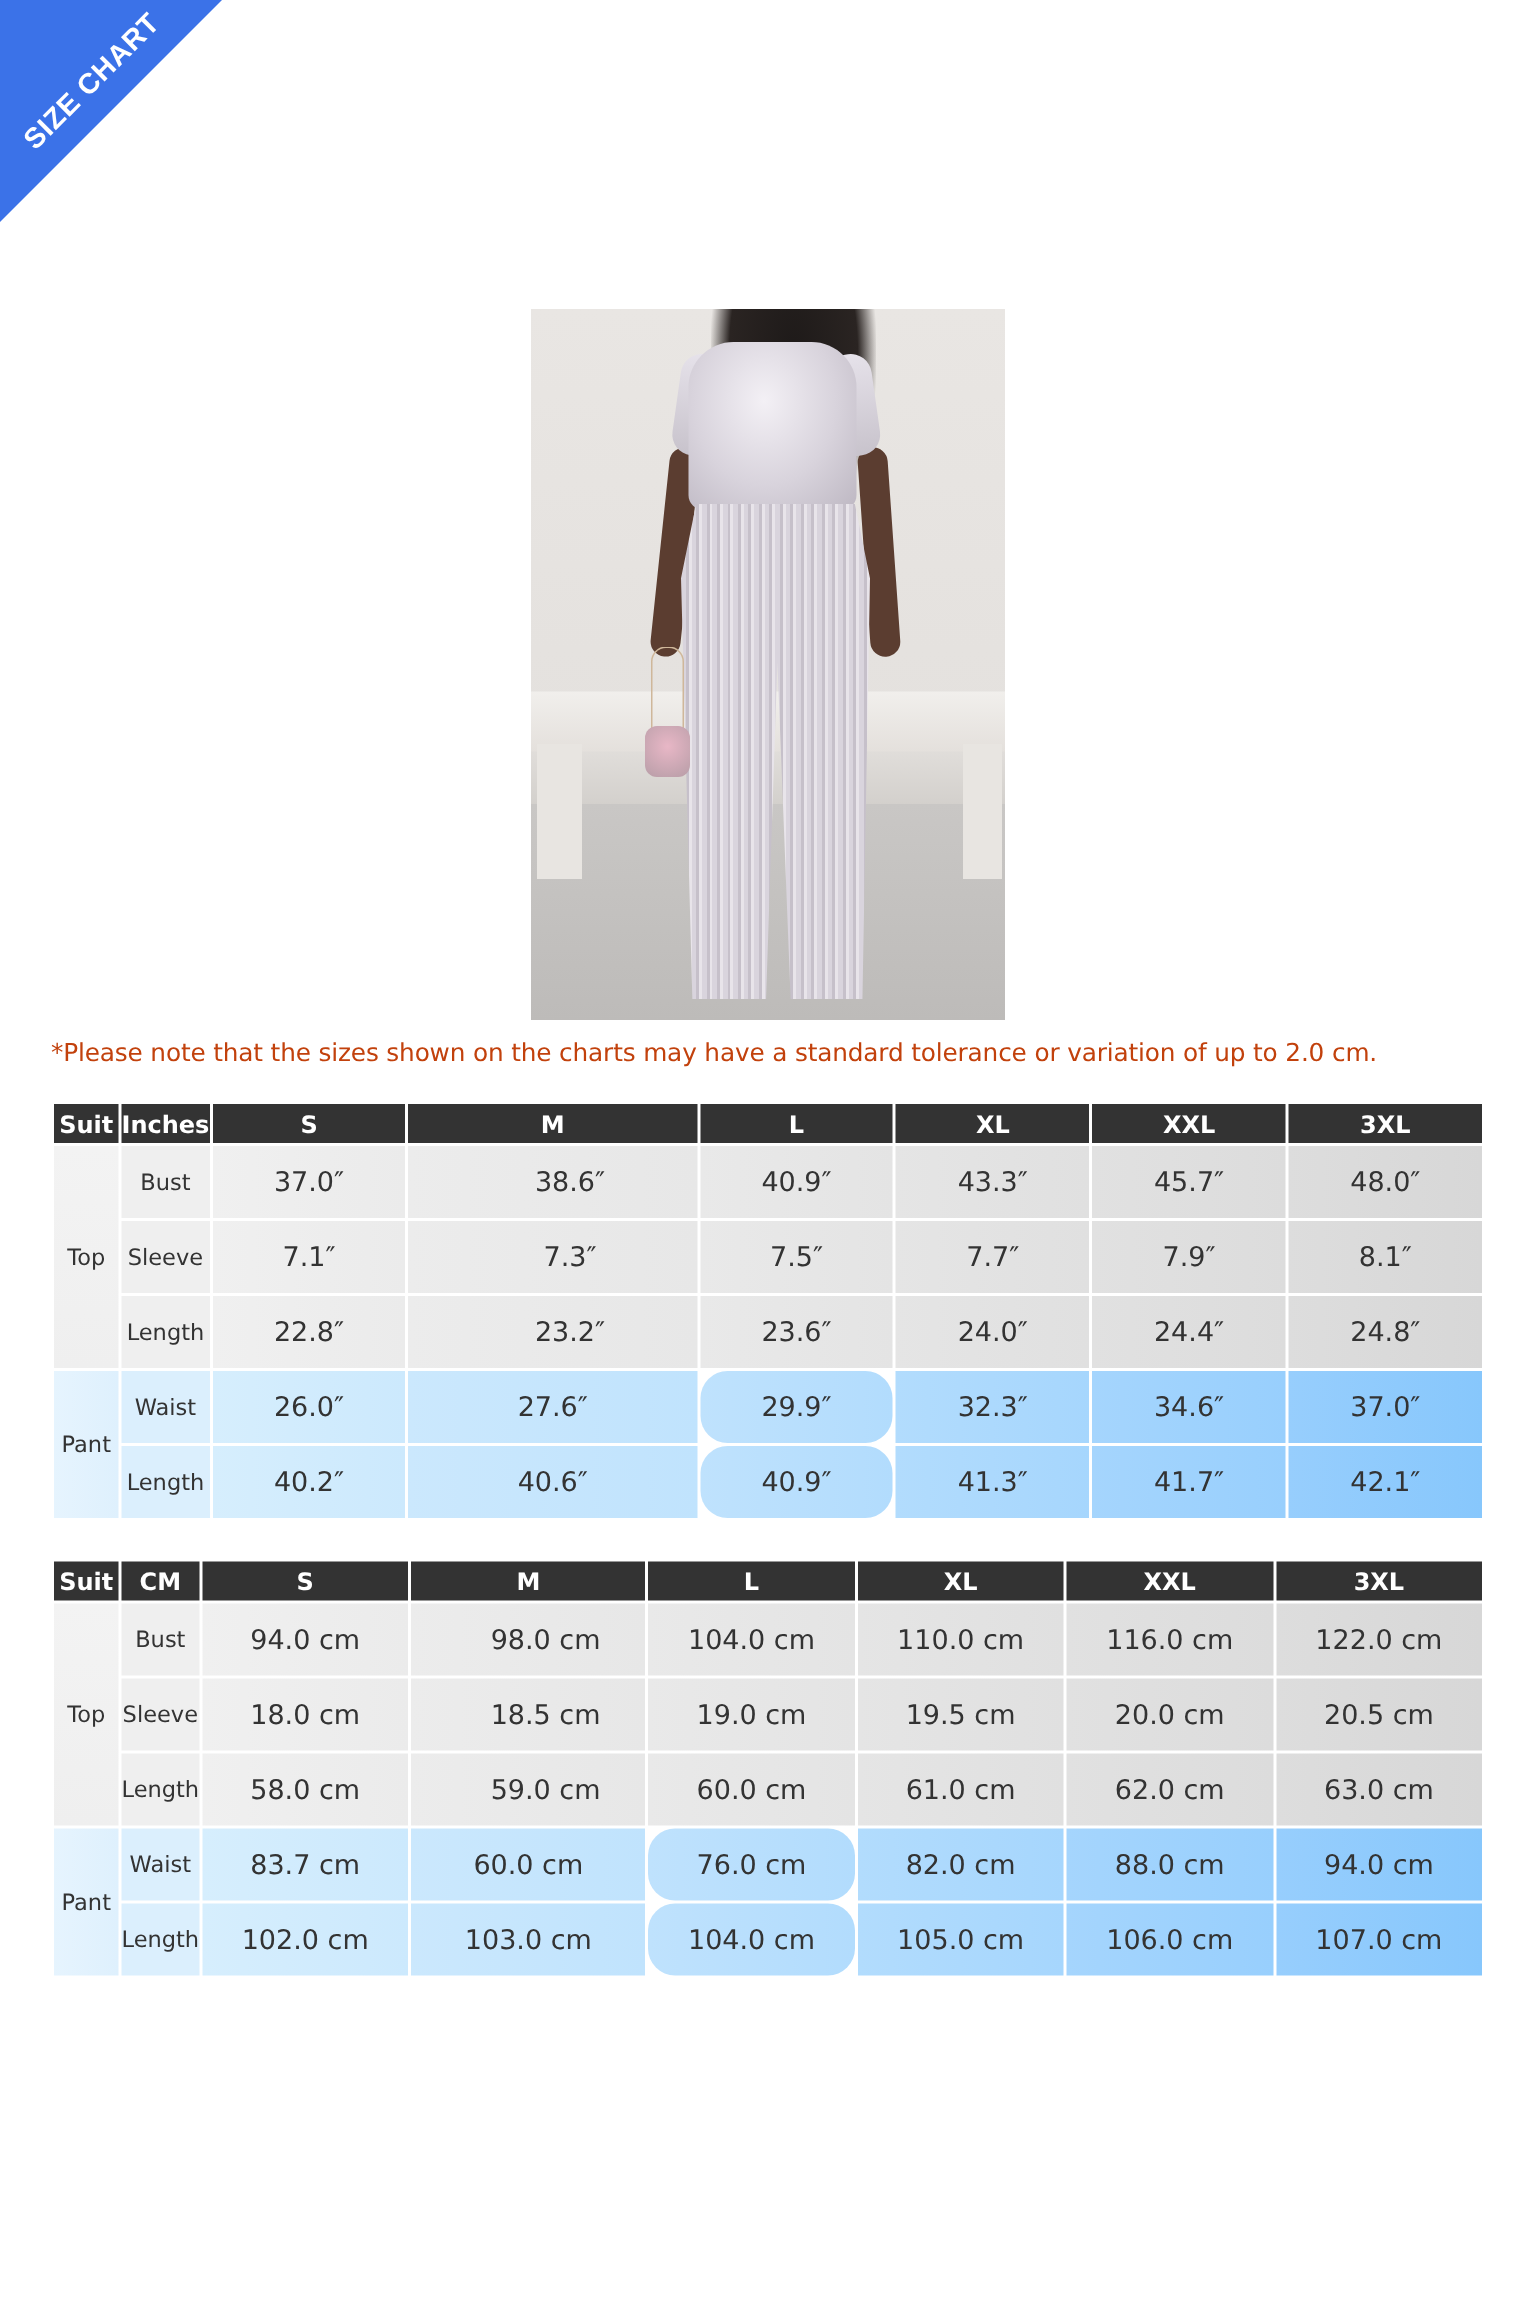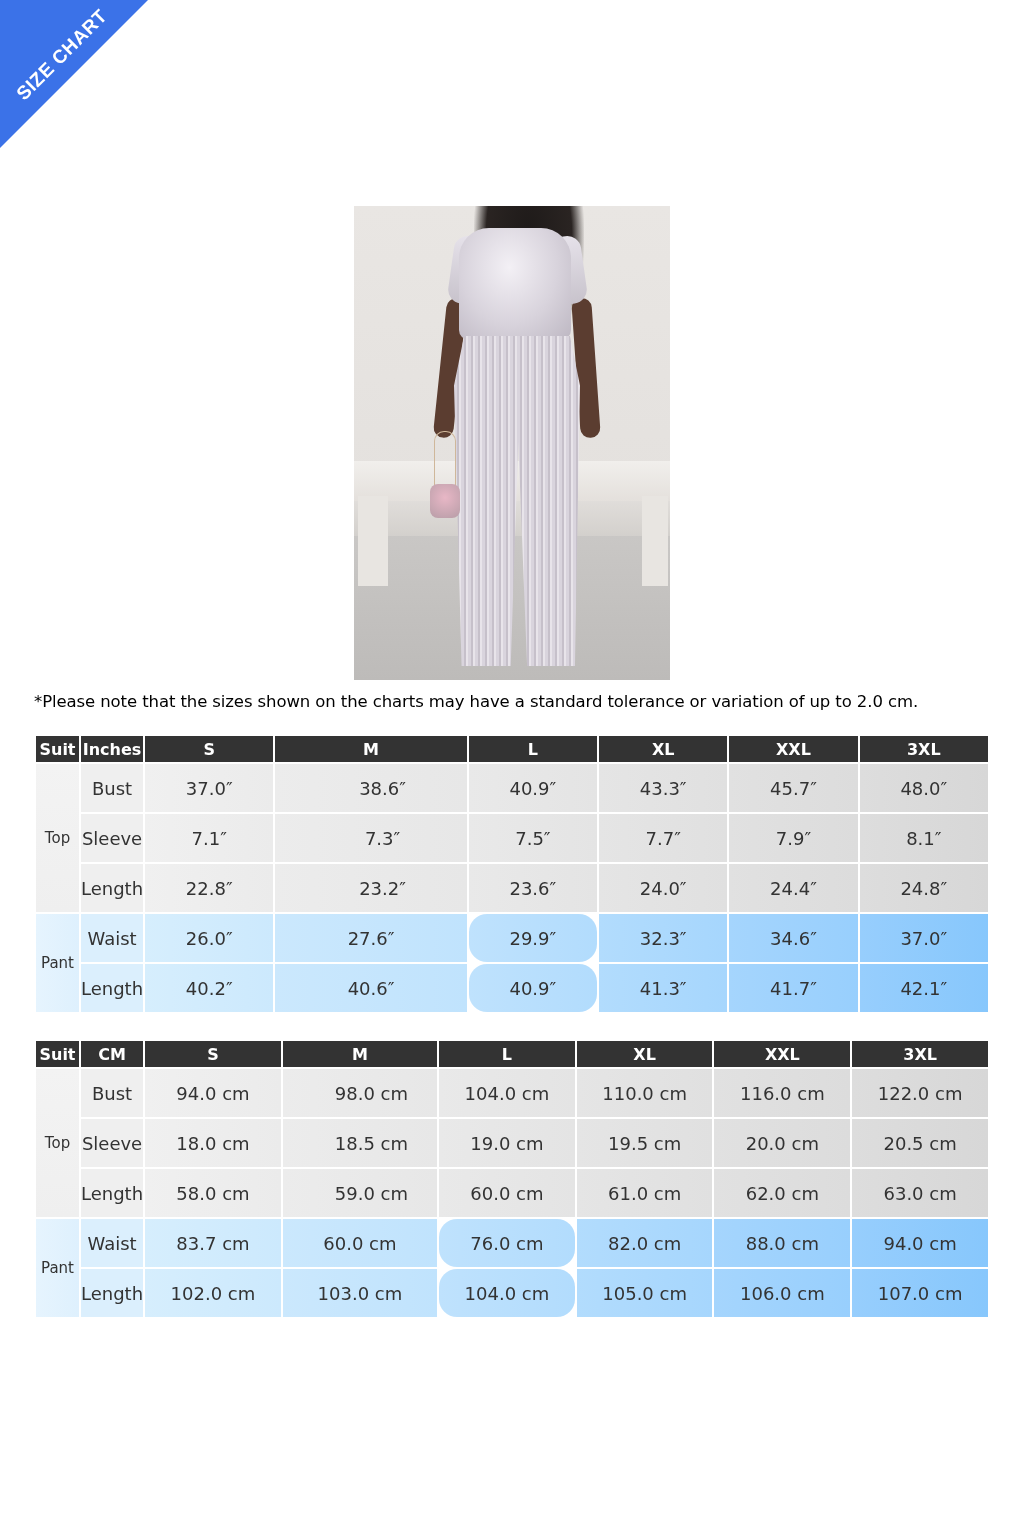--- a/index.html
+++ b/index.html
@@ -37,30 +37,30 @@
     background: #5b3d30; transform: rotate(-4deg); }
   .photo .pants { position: absolute; left: 100px; top: 130px; width: 126px; height: 330px;
     clip-path: polygon(8% 0, 92% 0, 100% 15%, 96% 100%, 58% 100%, 51% 32%, 45% 100%, 6% 100%, 0 15%);
     background: repeating-linear-gradient(90deg, #d9d4dd 0 3px, #c6c0ca 3px 5px, #e8e4ea 5px 7px); }
   .photo .bag { position: absolute; left: 76px; top: 278px; width: 30px; height: 34px; border-radius: 8px;
     background: radial-gradient(circle at 50% 40%, #e8b7c6, #b79da7); }
   .photo .bag-strap { position: absolute; left: 80px; top: 225px; width: 22px; height: 56px;
     border: 1px solid #cfb79a; border-bottom: none; border-radius: 10px 10px 0 0; }
 
   
-  .note { position: absolute; left: 34px; top: 692px; font-size: 16.5px; color: #000000;
+  .note { position: absolute; left: 34px; top: 692px; font-size: 16.5px; color: #c2410c;
     font-family: "DejaVu Sans", sans-serif; white-space: nowrap; letter-spacing: -0.1px; }
 
   
   .size-table { position: absolute; left: 34px; width: 956px; border-collapse: separate; border-spacing: 2px; }
   .size-table th { background: #333333; color: #fff; font-weight: bold; font-size: 16px; height: 26px;
     text-align: center; font-family: "DejaVu Sans", sans-serif; }
   .size-table td { text-align: center; height: 48px; font-size: 18px; color: #333; font-family: "DejaVu Sans", sans-serif; }
   .size-table td.group { font-size: 15px; width: 43px; }
-  .size-table td.measure { font-size: 18px; width: 40px; margin-top: 24px; }
+  .size-table td.measure { font-size: 15px; width: 40px; margin-top: 24px; }
   .size-table tr.top td { background: #e8e8e8; }
   .size-table tr.top td.group { background: linear-gradient(180deg, #f3f3f3, #efefef); }
   .size-table tr.top td.measure { background: #efefef; }
   .size-table tr.top td.c0 { background: linear-gradient(90deg, #f0f0f0, #ebebeb); }
   .size-table tr.top td.c1 { background: linear-gradient(90deg, #ececec, #e7e7e7); padding-left: 23px; }
   .size-table tr.top td.c2 { background: linear-gradient(90deg, #e9e9e9, #e4e4e4); }
   .size-table tr.top td.c3 { background: linear-gradient(90deg, #e5e5e5, #e0e0e0); }
   .size-table tr.top td.c4 { background: linear-gradient(90deg, #e1e1e1, #dcdcdc); }
   .size-table tr.top td.c5 { background: linear-gradient(90deg, #dddddd, #d7d7d7); }
   .size-table tr.pant td.group { background: linear-gradient(90deg, #e6f4fe, #def0fd); }

